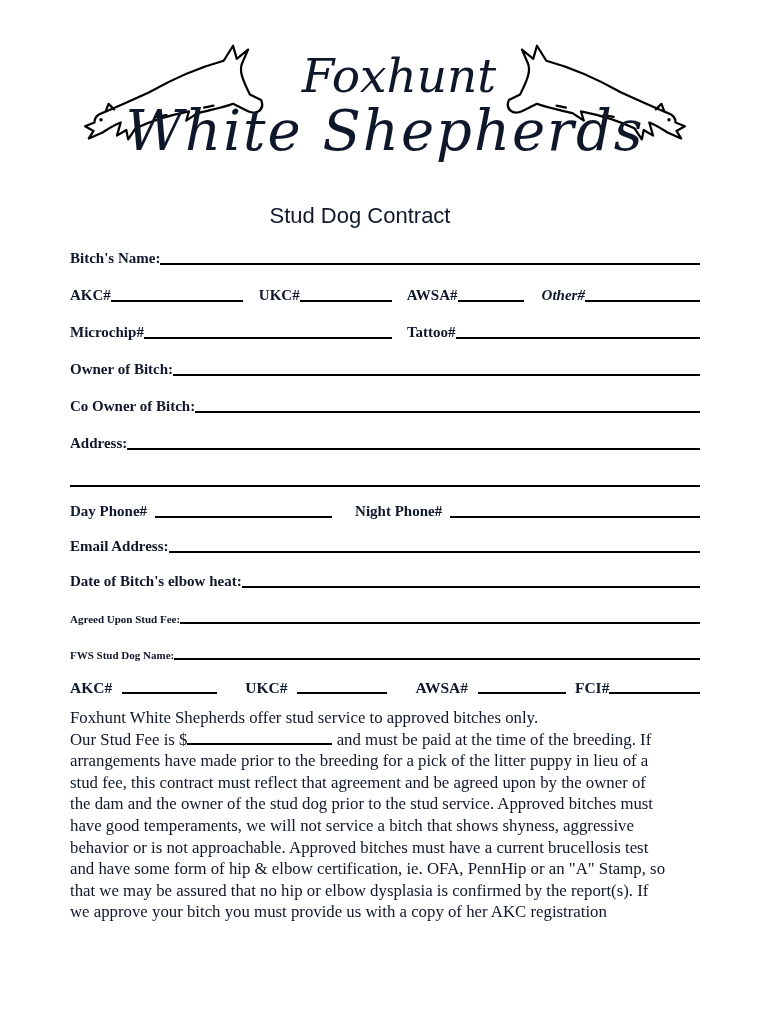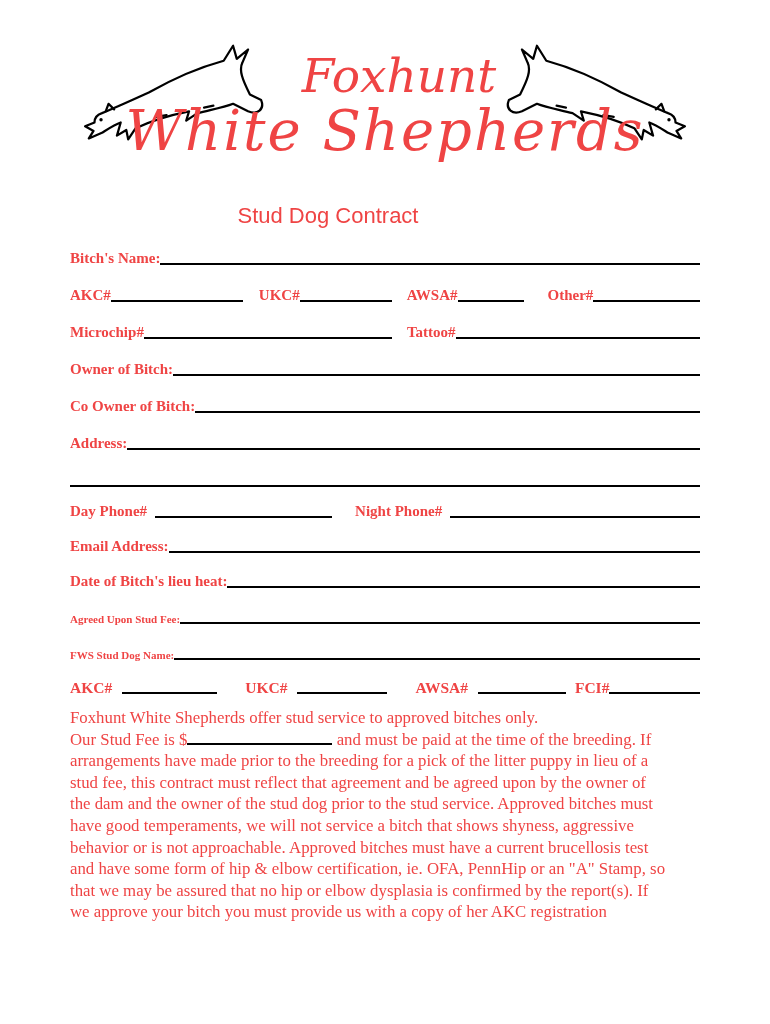--- a/index.html
+++ b/index.html
@@ -1,21 +1,21 @@
 <!DOCTYPE html>
 <html><head>
 <meta charset="utf-8">
 <style>
   html, body { margin: 0; padding: 0; background: #ffffff; }
   .page {
     position: relative;
     width: 770px;
     height: 1024px;
     background: #ffffff;
-    color: #ef4444;
+    color: #0f172a;
     font-family: "Liberation Serif", serif;
     overflow: hidden;
   }
 
   
   .dog { position: absolute; top: 42px; width: 190px; height: 103px; }
   .dog-left  { left: 80px; }
   .dog-right { left: 500px; transform: scaleX(-1); }
   .logo-line1 {
     position: absolute; top: 52px; left: 0; width: 770px;
@@ -28,20 +28,21 @@
     text-align: center;
     font: italic 56px/1.1 "DejaVu Serif", serif;
     letter-spacing: 2px;
   }
 
   
   .doc-title {
     position: absolute; top: 203px; left: 0; width: 656px;
     margin: 0; text-align: center;
     font: 400 22px/1.2 "Liberation Sans", sans-serif;
+    padding-left: 32px;
   }
 
   
   .form { position: absolute; left: 70px; top: 238px; width: 630px; }
   .row { display: flex; align-items: flex-end; font-size: 15px; }
   .r1   { height: 29px; }
   .r    { height: 37px; }
   .rmid { height: 35px; }
   .rdp  { height: 31px; gap: 8px; }
   .rsm  { height: 36px; font-size: 11px; }
@@ -51,21 +52,21 @@
     flex: 1 1 auto;
     border-bottom: 2px solid #000;
     height: 2px;
     margin-bottom: 2px;
     min-width: 10px;
   }
   .blf { flex: 0 0 auto; }
   .w132 { width: 132px; } .w92 { width: 92px; } .w66 { width: 66px; }
   .w248 { width: 248px; } .w177 { width: 177px; }
   .w95 { width: 95px; } .w90 { width: 90px; } .w88 { width: 88px; }
-  .ml16 { margin-left: 16px; } .ml15 { margin-left: 15px; } .ml14 { margin-left: 24px; }
+  .ml16 { margin-left: 16px; } .ml15 { margin-left: 15px; } .ml14 { margin-left: 18px; font-style: italic; }
   .ml28 { margin-left: 28px; } .ml9 { margin-left: 9px; }
   .sp10 { flex: 0 0 10px; }
 
   
   .para {
     position: absolute; left: 70px; top: 707px; width: 650px;
     font-size: 16.8px; line-height: 21.6px;
   }
   .pline { white-space: pre; }
   .fee-blank {
@@ -154,21 +155,21 @@
       <span class="lbl ml15">Night Phone#</span>
       <span class="bl"></span>
     </div>
 
     <div class="row rmid">
       <span class="lbl">Email Address:</span>
       <span class="bl"></span>
     </div>
 
     <div class="row rmid">
-      <span class="lbl">Date of Bitch's lieu heat:</span>
+      <span class="lbl">Date of Bitch's elbow heat:</span>
       <span class="bl"></span>
     </div>
 
     <div class="row rsm">
       <span class="lbl">Agreed Upon Stud Fee:</span>
       <span class="bl"></span>
     </div>
 
     <div class="row rsm">
       <span class="lbl">FWS Stud Dog Name:</span>

